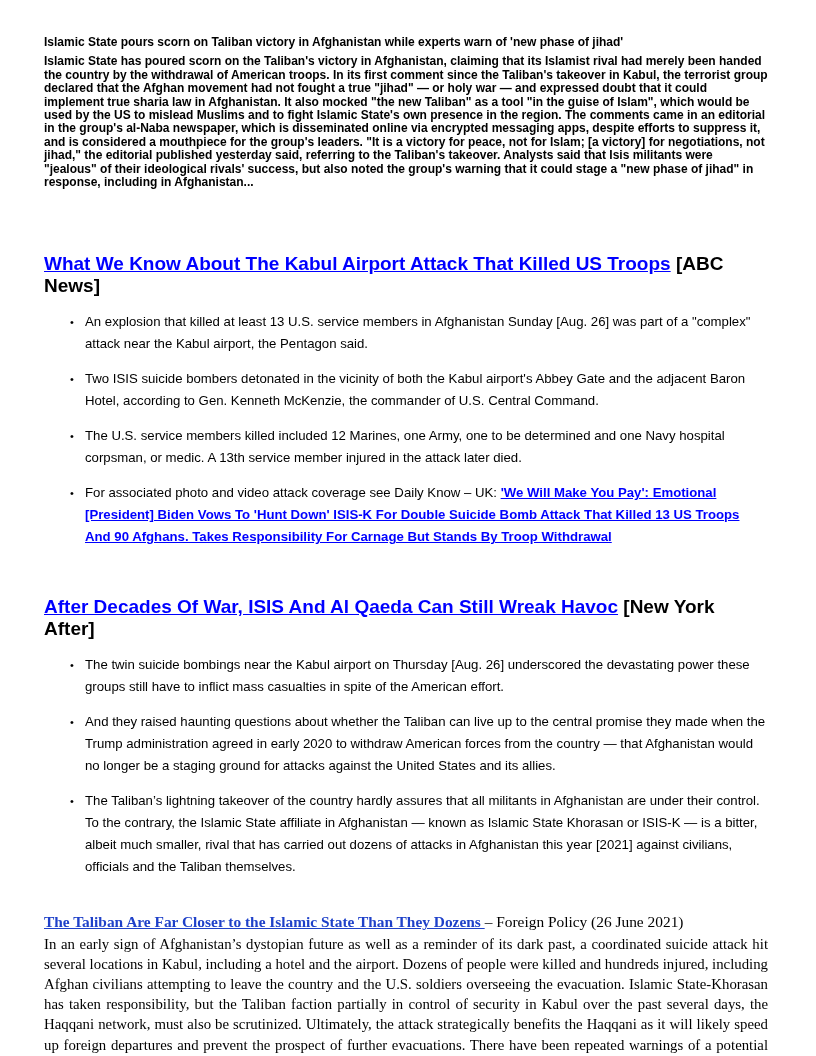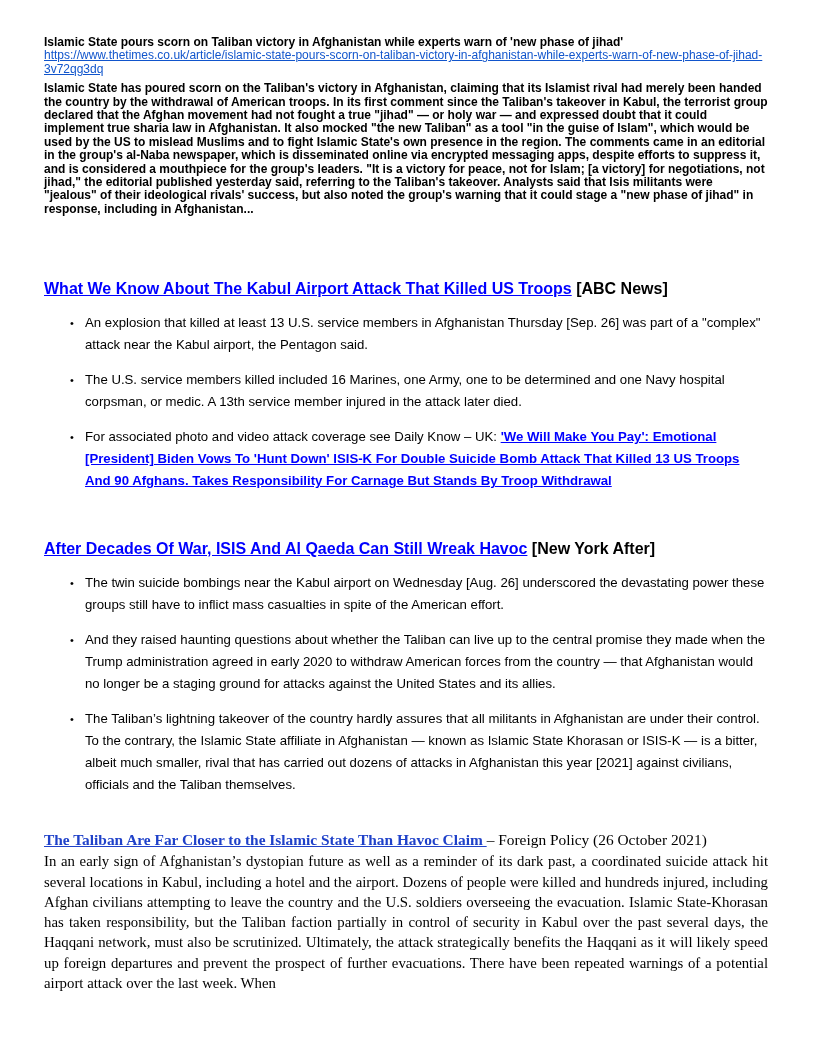--- a/index.html
+++ b/index.html
@@ -36,21 +36,21 @@
     word-break: break-all;
     cursor: pointer;
   }
   .article-top .body-text { margin: 6px 0 0 0; font-weight: bold; }
 
   
   .news-section { margin: 0; }
   .sec-abc { margin-top: 64px; }
   .sec-nyt { margin-top: 48px; }
   .news-heading {
-    font-size: 16px;
+    font-size: 19px;
     font-weight: bold;
     margin-bottom: 14px;
   }
   .news-heading .heading-link {
     color: #0000FF;
     text-decoration: underline;
     cursor: pointer;
   }
   .news-heading .heading-source { color: #000000; }
   .bullet-list {
@@ -102,46 +102,46 @@
     text-align: justify;
   }
 </style>
 </head>
 <body>
 
 <div class="page">
 
   <div class="article-top">
     <p class="title">Islamic State pours scorn on Taliban victory in Afghanistan while experts warn of 'new phase of jihad'</p>
-    <a class="url-link">https://www.thetimes.co.uk/article/islamic-state-pours-scorn-on-taliban-victory-in-afghanistan-while-experts-warn-of-new-phase-of-jihad-3v72qg3dq</a>
     <p class="body-text">Islamic State has poured scorn on the Taliban's victory in Afghanistan, claiming that its Islamist rival had merely been handed the country by the withdrawal of American troops. In its first comment since the Taliban's takeover in Kabul, the terrorist group declared that the Afghan movement had not fought a true "jihad" — or holy war — and expressed doubt that it could implement true sharia law in Afghanistan. It also mocked "the new Taliban" as a tool "in the guise of Islam", which would be used by the US to mislead Muslims and to fight Islamic State's own presence in the region. The comments came in an editorial in the group's al-Naba newspaper, which is disseminated online via encrypted messaging apps, despite efforts to suppress it, and is considered a mouthpiece for the group's leaders. "It is a victory for peace, not for Islam; [a victory] for negotiations, not jihad," the editorial published yesterday said, referring to the Taliban's takeover. Analysts said that Isis militants were "jealous" of their ideological rivals' success, but also noted the group's warning that it could stage a "new phase of jihad" in response, including in Afghanistan...</p>
   </div>
 
   <div class="news-section sec-abc">
     <div class="news-heading">
       <a class="heading-link">What We Know About The Kabul Airport Attack That Killed US Troops</a><span class="heading-source"> [ABC News]</span>
     </div>
     <ul class="bullet-list">
-      <li><span>An explosion that killed at least 13 U.S. service members in Afghanistan Thursday [Sep. 26] was part of a "complex" attack near the Kabul airport, the Pentagon said.</span></li>
-      <li><span>The U.S. service members killed included 16 Marines, one Army, one to be determined and one Navy hospital corpsman, or medic. A 13th service member injured in the attack later died.</span></li>
+      <li><span>An explosion that killed at least 13 U.S. service members in Afghanistan Sunday [Aug. 26] was part of a "complex" attack near the Kabul airport, the Pentagon said.</span></li>
+      <li><span>Two ISIS suicide bombers detonated in the vicinity of both the Kabul airport's Abbey Gate and the adjacent Baron Hotel, according to Gen. Kenneth McKenzie, the commander of U.S. Central Command.</span></li>
+      <li><span>The U.S. service members killed included 12 Marines, one Army, one to be determined and one Navy hospital corpsman, or medic. A 13th service member injured in the attack later died.</span></li>
       <li><span>For associated photo and video attack coverage see Daily Know – UK: </span><a class="inline-link">'We Will Make You Pay': Emotional [President] Biden Vows To 'Hunt Down' ISIS-K For Double Suicide Bomb Attack That Killed 13 US Troops And 90 Afghans. Takes Responsibility For Carnage But Stands By Troop Withdrawal</a></li>
     </ul>
   </div>
 
   <div class="news-section sec-nyt">
     <div class="news-heading">
       <a class="heading-link">After Decades Of War, ISIS And Al Qaeda Can Still Wreak Havoc</a><span class="heading-source"> [New York After]</span>
     </div>
     <ul class="bullet-list">
-      <li><span>The twin suicide bombings near the Kabul airport on Wednesday [Aug. 26] underscored the devastating power these groups still have to inflict mass casualties in spite of the American effort.</span></li>
+      <li><span>The twin suicide bombings near the Kabul airport on Thursday [Aug. 26] underscored the devastating power these groups still have to inflict mass casualties in spite of the American effort.</span></li>
       <li><span>And they raised haunting questions about whether the Taliban can live up to the central promise they made when the Trump administration agreed in early 2020 to withdraw American forces from the country — that Afghanistan would no longer be a staging ground for attacks against the United States and its allies.</span></li>
       <li><span>The Taliban’s lightning takeover of the country hardly assures that all militants in Afghanistan are under their control. To the contrary, the Islamic State affiliate in Afghanistan — known as Islamic State Khorasan or ISIS-K — is a bitter, albeit much smaller, rival that has carried out dozens of attacks in Afghanistan this year [2021] against civilians, officials and the Taliban themselves.</span></li>
     </ul>
   </div>
 
   <div class="sec-fp">
     <div class="fp-heading">
-      <a class="fp-heading-link">The Taliban Are Far Closer to the Islamic State Than Havoc Claim </a><span class="fp-heading-suffix">– Foreign Policy (26 October 2021)</span>
+      <a class="fp-heading-link">The Taliban Are Far Closer to the Islamic State Than They Dozens </a><span class="fp-heading-suffix">– Foreign Policy (26 June 2021)</span>
     </div>
     <p class="fp-body">In an early sign of Afghanistan’s dystopian future as well as a reminder of its dark past, a coordinated suicide attack hit several locations in Kabul, including a hotel and the airport. Dozens of people were killed and hundreds injured, including Afghan civilians attempting to leave the country and the U.S. soldiers overseeing the evacuation. Islamic State-Khorasan has taken responsibility, but the Taliban faction partially in control of security in Kabul over the past several days, the Haqqani network, must also be scrutinized. Ultimately, the attack strategically benefits the Haqqani as it will likely speed up foreign departures and prevent the prospect of further evacuations. There have been repeated warnings of a potential airport attack over the last week. When</p>
   </div>
 
 </div>
 
 </body></html>

